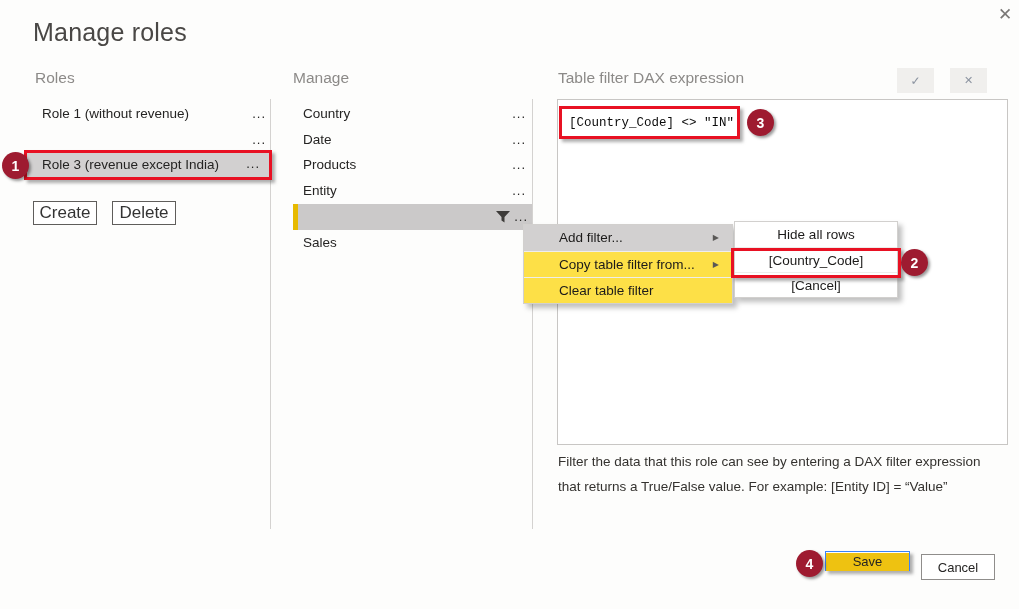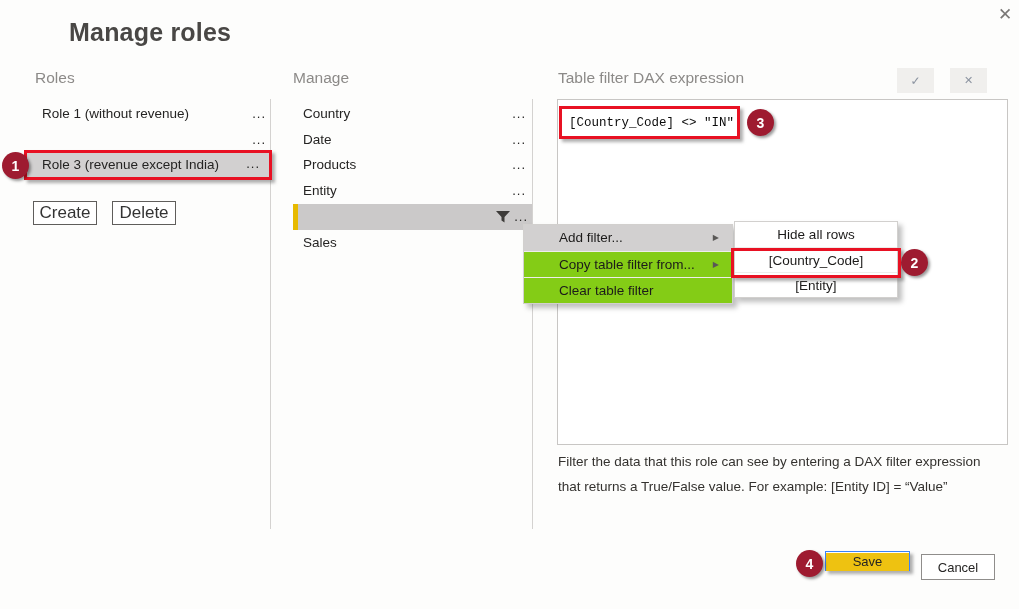--- a/index.html
+++ b/index.html
@@ -11,21 +11,21 @@
     overflow:hidden;
     color:#252423;
   }
 
   .close {
     position:absolute; left:994px; top:4px; width:22px; height:22px;
     font-size:17px; color:#7a7876; text-align:center; line-height:22px; cursor:pointer;
   }
   .title {
     position:absolute; left:33px; top:18px;
-    font-size:25px; font-weight:700; color:#494745; letter-spacing:0.2px;margin-left:36px;
+    font-size:25px; font-weight:400; color:#494745; letter-spacing:0.2px;
   }
   .hdr { position:absolute; top:69px; font-size:15.5px; color:#8c8a88; }
   .roles-hdr  { left:35px; }
   .tables-hdr { left:293px; }
   .dax-hdr    { left:558px; }
 
   .mini-btn {
     position:absolute; top:68px; width:37px; height:25px;
     background:#f0efed; border:none; color:#8b93a0; font-size:12px; cursor:pointer;
   }
@@ -84,21 +84,21 @@
     font-family:"Liberation Mono", monospace;
     font-size:12.5px; color:#0b0b0b; white-space:pre;
   }
   .help { position:absolute; left:558px; width:445px; font-size:13.5px; line-height:26px; color:#34322f; }
   .help1 { top:449px; }
   .help2 { top:474px; }
 
   
   .menu {
     position:absolute; left:523px; top:224px; width:210px;
-    background:#84cc16; border:1px solid #d2d0ce;
+    background:#fde047; border:1px solid #d2d0ce;
     box-shadow:4px 4px 5px rgba(0,0,0,0.25); z-index:5;
   }
   .menu-item {
     position:relative; height:26px; line-height:26px; padding-left:35px;
     font-size:13.5px; color:#1c1b1a; cursor:pointer;
   }
   .menu-item + .menu-item { border-top:1px solid #eeedeb; }
   .menu-item.hl { background:#d2d0d0; }
   .menu-item .arrow {
     position:absolute; right:13px; top:0; font-size:8px; color:#5a5856; line-height:26px;
@@ -224,21 +224,21 @@
       <span class="arrow">▶</span>
     </div>
     <div class="menu-item">
       <span>Clear table filter</span>
     </div>
   </div>
 
   <div class="submenu">
     <div class="submenu-item">Hide all rows</div>
     <div class="submenu-item">[Country_Code]</div>
-    <div class="submenu-item">[Entity]</div>
+    <div class="submenu-item">[Cancel]</div>
   </div>
   <div class="red-box-cc"></div>
 
   <div class="save-wrap">
     <button class="save-btn">Save</button>
   </div>
   <button class="cancel-btn">Cancel</button>
 
   <div class="badge badge1">1</div>
   <div class="badge badge2">2</div>

